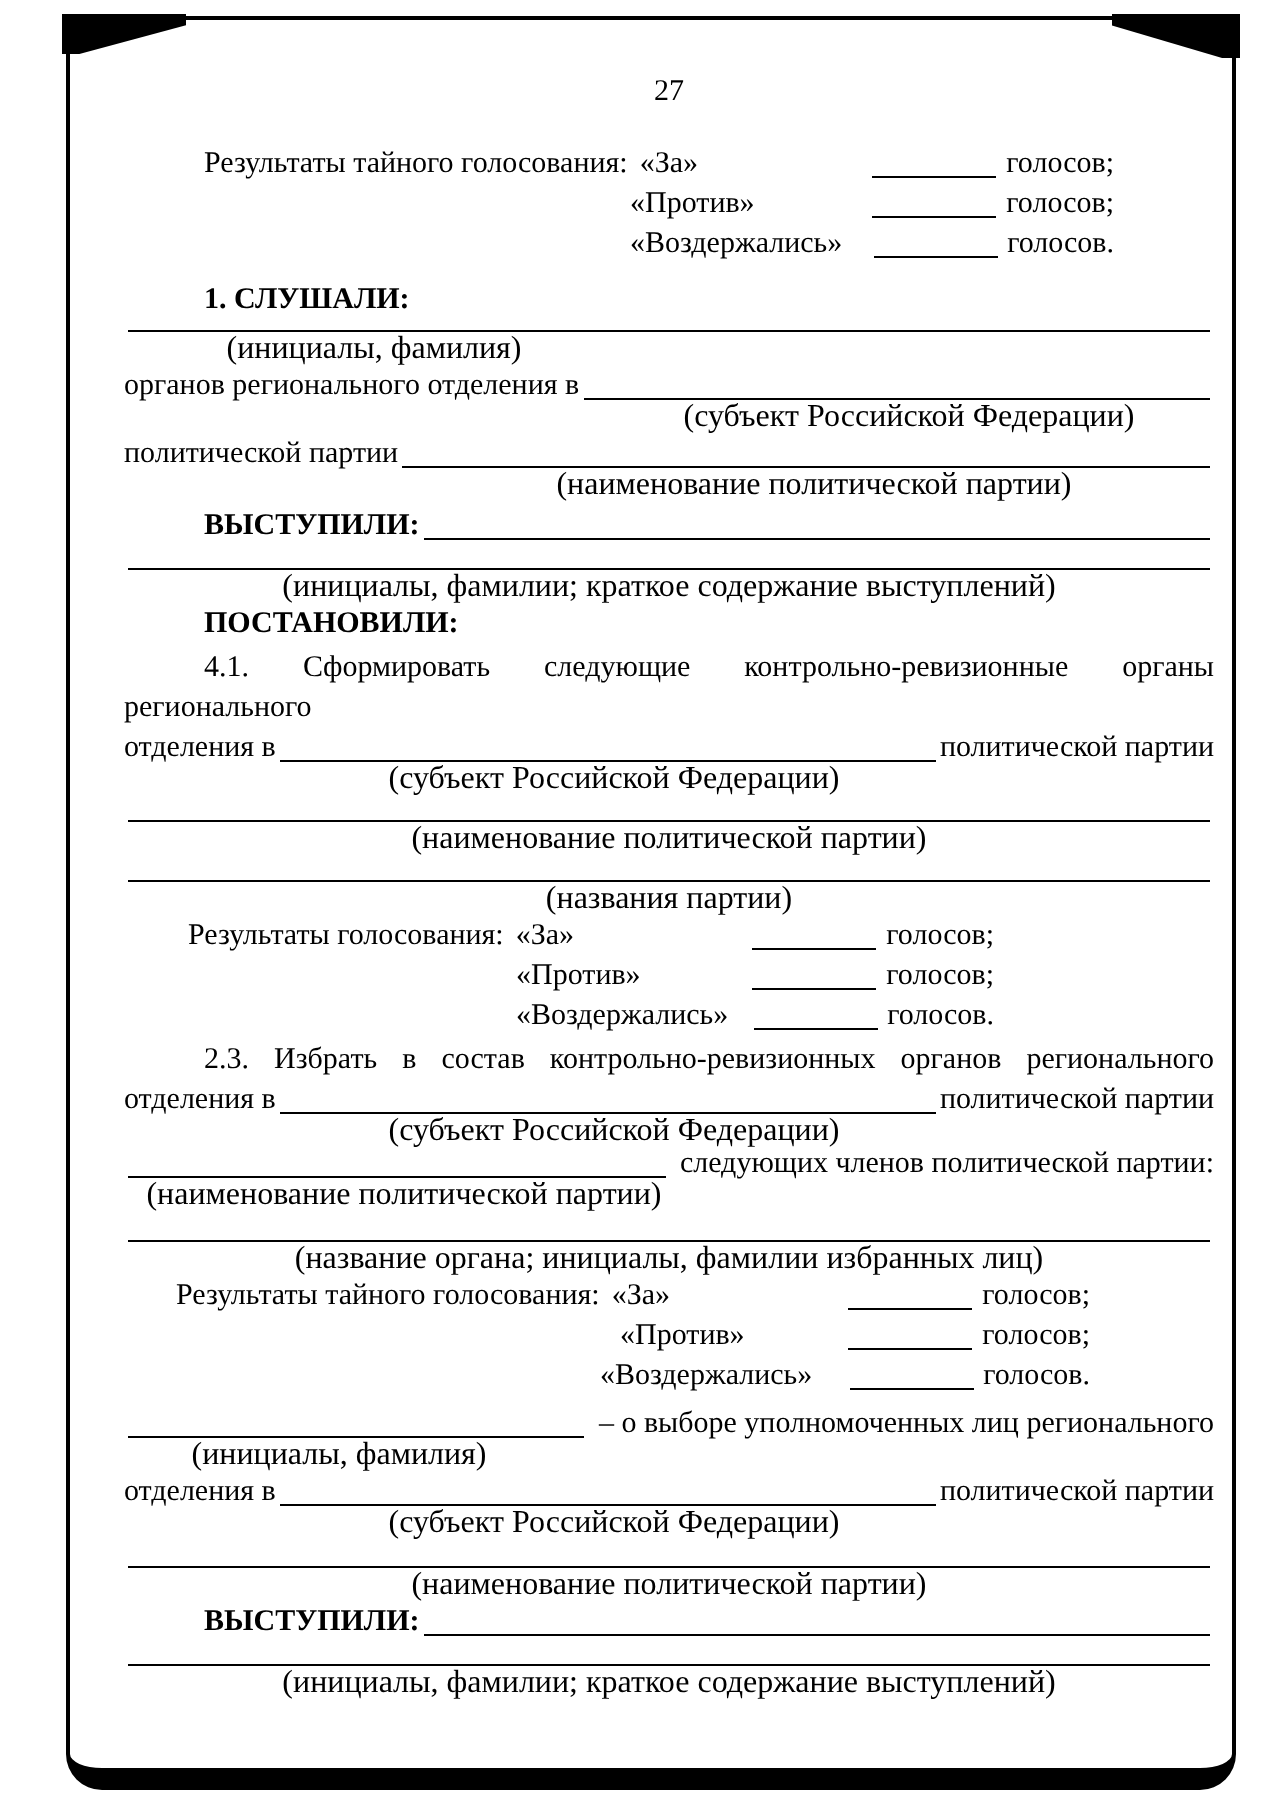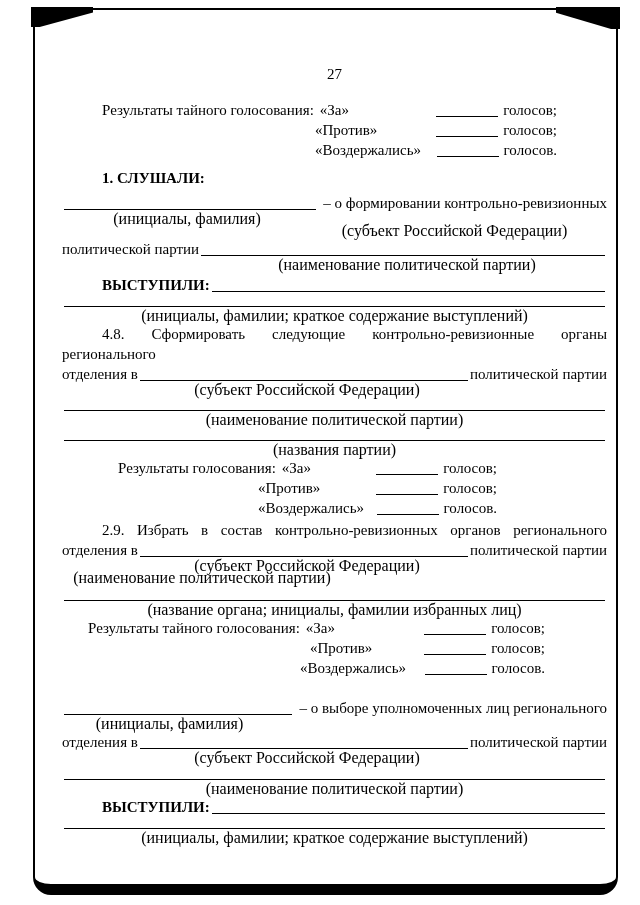--- a/index.html
+++ b/index.html
@@ -10,21 +10,21 @@
   
   .frame{
     position:absolute;top:8px;left:33px;right:22px;bottom:10px;
     border:2px solid #000;border-bottom-width:11px;
     border-radius:10px 12px 18px 18px;pointer-events:none;
   }
   .wedge{position:absolute;background:#000;}
   .wedge-tl{top:7px;left:31px;width:62px;height:20px;clip-path:polygon(0 0,100% 0,100% 28%,14% 100%,0 100%);}
   .wedge-tr{top:7px;right:20px;width:64px;height:22px;clip-path:polygon(0 0,100% 0,100% 100%,86% 100%,0 26%);}
 
-  .content{position:absolute;left:62px;top:64px;width:545px;font-size:15px;line-height:20px;}
+  .content{position:absolute;left:62px;top:36px;width:545px;font-size:15px;line-height:20px;}
   .row{display:flex;align-items:flex-end;}
   .txt{white-space:nowrap;}
   .b{font-weight:bold;}
   .center{justify-content:center;}
   .fill{flex:1 1 auto;border-bottom:1px solid #000;margin:0 2px 3px 2px;min-width:14px;}
   .blank{flex:0 0 62px;border-bottom:1px solid #000;margin:0 5px 3px 5px;}
   .gap{flex:1 1 auto;}
   .frow{height:15px;}
   .cap-row{display:flex;font-size:16px;line-height:12px;}
   .cap{text-align:center;}
@@ -63,26 +63,29 @@
       <span class="blank"></span>
       <span class="txt">голосов.</span>
     </div>
 
     <div class="row" style="margin-top:8px;margin-left:40px">
       <span class="txt b">1. СЛУШАЛИ:</span>
     </div>
 
     <div class="row" style="margin-top:5px">
       <span class="fill"></span>
-      <span class="txt" style="margin-left:5px">– о формировании контрольно-ревизионных</span>
     </div>
     <div class="cap-row">
       <span class="cap" style="width:250px">(инициалы, фамилия)</span>
     </div>
 
+    <div class="row" style="margin-top:2px">
+      <span class="txt">органов регионального отделения в</span>
+      <span class="fill"></span>
+    </div>
     <div class="cap-row">
       <span style="width:240px"></span>
       <span class="cap" style="flex:1">(субъект Российской Федерации)</span>
     </div>
 
     <div class="row" style="margin-top:2px">
       <span class="txt">политической партии</span>
       <span class="fill"></span>
     </div>
     <div class="cap-row">
@@ -94,22 +97,25 @@
       <span class="txt b" style="margin-left:40px">ВЫСТУПИЛИ:</span>
       <span class="fill"></span>
     </div>
     <div class="row frow">
       <span class="fill"></span>
     </div>
     <div class="cap-row">
       <span class="cap" style="flex:1">(инициалы, фамилии; краткое содержание выступлений)</span>
     </div>
 
-
-    <div class="jline" style="margin-top:2px">4.8. Сформировать следующие контрольно-ревизионные органы регионального</div>
+    <div class="row" style="margin-top:2px;margin-left:40px">
+      <span class="txt b">ПОСТАНОВИЛИ:</span>
+    </div>
+
+    <div class="jline" style="margin-top:2px">4.1. Сформировать следующие контрольно-ревизионные органы регионального</div>
     <div class="row">
       <span class="txt">отделения в</span>
       <span class="fill"></span>
       <span class="txt">политической партии</span>
     </div>
     <div class="cap-row">
       <span style="width:95px"></span>
       <span class="cap" style="width:300px">(субъект Российской Федерации)</span>
     </div>
 
@@ -120,51 +126,55 @@
       <span class="cap" style="flex:1">(наименование политической партии)</span>
     </div>
 
     <div class="row frow" style="margin-top:3px">
       <span class="fill"></span>
     </div>
     <div class="cap-row">
       <span class="cap" style="flex:1">(названия партии)</span>
     </div>
 
-    <div class="row" style="margin-top:2px;margin-left:56px;margin-right:110px">
+    <div class="row" style="margin-top:2px;margin-left:32px;margin-right:110px">
       <span class="txt">Результаты голосования:</span>
       <span class="txt" style="margin-left:6px">«За»</span>
       <span class="gap"></span>
       <span class="blank"></span>
       <span class="txt">голосов;</span>
     </div>
     <div class="row" style="margin-left:196px;margin-right:110px">
       <span class="txt">«Против»</span>
       <span class="gap"></span>
       <span class="blank"></span>
       <span class="txt">голосов;</span>
     </div>
     <div class="row" style="margin-left:196px;margin-right:110px">
       <span class="txt">«Воздержались»</span>
       <span class="gap"></span>
       <span class="blank"></span>
       <span class="txt">голосов.</span>
     </div>
 
-    <div class="jline" style="margin-top:2px">2.9. Избрать в состав контрольно-ревизионных органов регионального</div>
+    <div class="jline" style="margin-top:2px">2.3. Избрать в состав контрольно-ревизионных органов регионального</div>
     <div class="row">
       <span class="txt">отделения в</span>
       <span class="fill"></span>
       <span class="txt">политической партии</span>
     </div>
     <div class="cap-row">
       <span style="width:95px"></span>
       <span class="cap" style="width:300px">(субъект Российской Федерации)</span>
     </div>
 
+    <div class="row">
+      <span class="fill"></span>
+      <span class="txt" style="margin-left:5px">следующих членов политической партии:</span>
+    </div>
     <div class="cap-row">
       <span class="cap" style="width:280px">(наименование политической партии)</span>
     </div>
 
     <div class="row frow" style="margin-top:5px">
       <span class="fill"></span>
     </div>
     <div class="cap-row">
       <span class="cap" style="flex:1">(название органа; инициалы, фамилии избранных лиц)</span>
     </div>
@@ -183,21 +193,21 @@
       <span class="txt">голосов;</span>
     </div>
     <div class="row" style="margin-left:238px;margin-right:62px">
       <span class="txt">«Воздержались»</span>
       <span class="gap"></span>
       <span class="blank"></span>
       <span class="txt">голосов.</span>
     </div>
 
 
-    <div class="row" style="margin-top:20px">
+    <div class="row" style="margin-top:4px">
       <span class="fill"></span>
       <span class="txt" style="margin-left:5px">– о выборе уполномоченных лиц регионального</span>
     </div>
     <div class="cap-row">
       <span class="cap" style="width:215px">(инициалы, фамилия)</span>
     </div>
 
     <div class="row" style="margin-top:2px">
       <span class="txt">отделения в</span>
       <span class="fill"></span>

